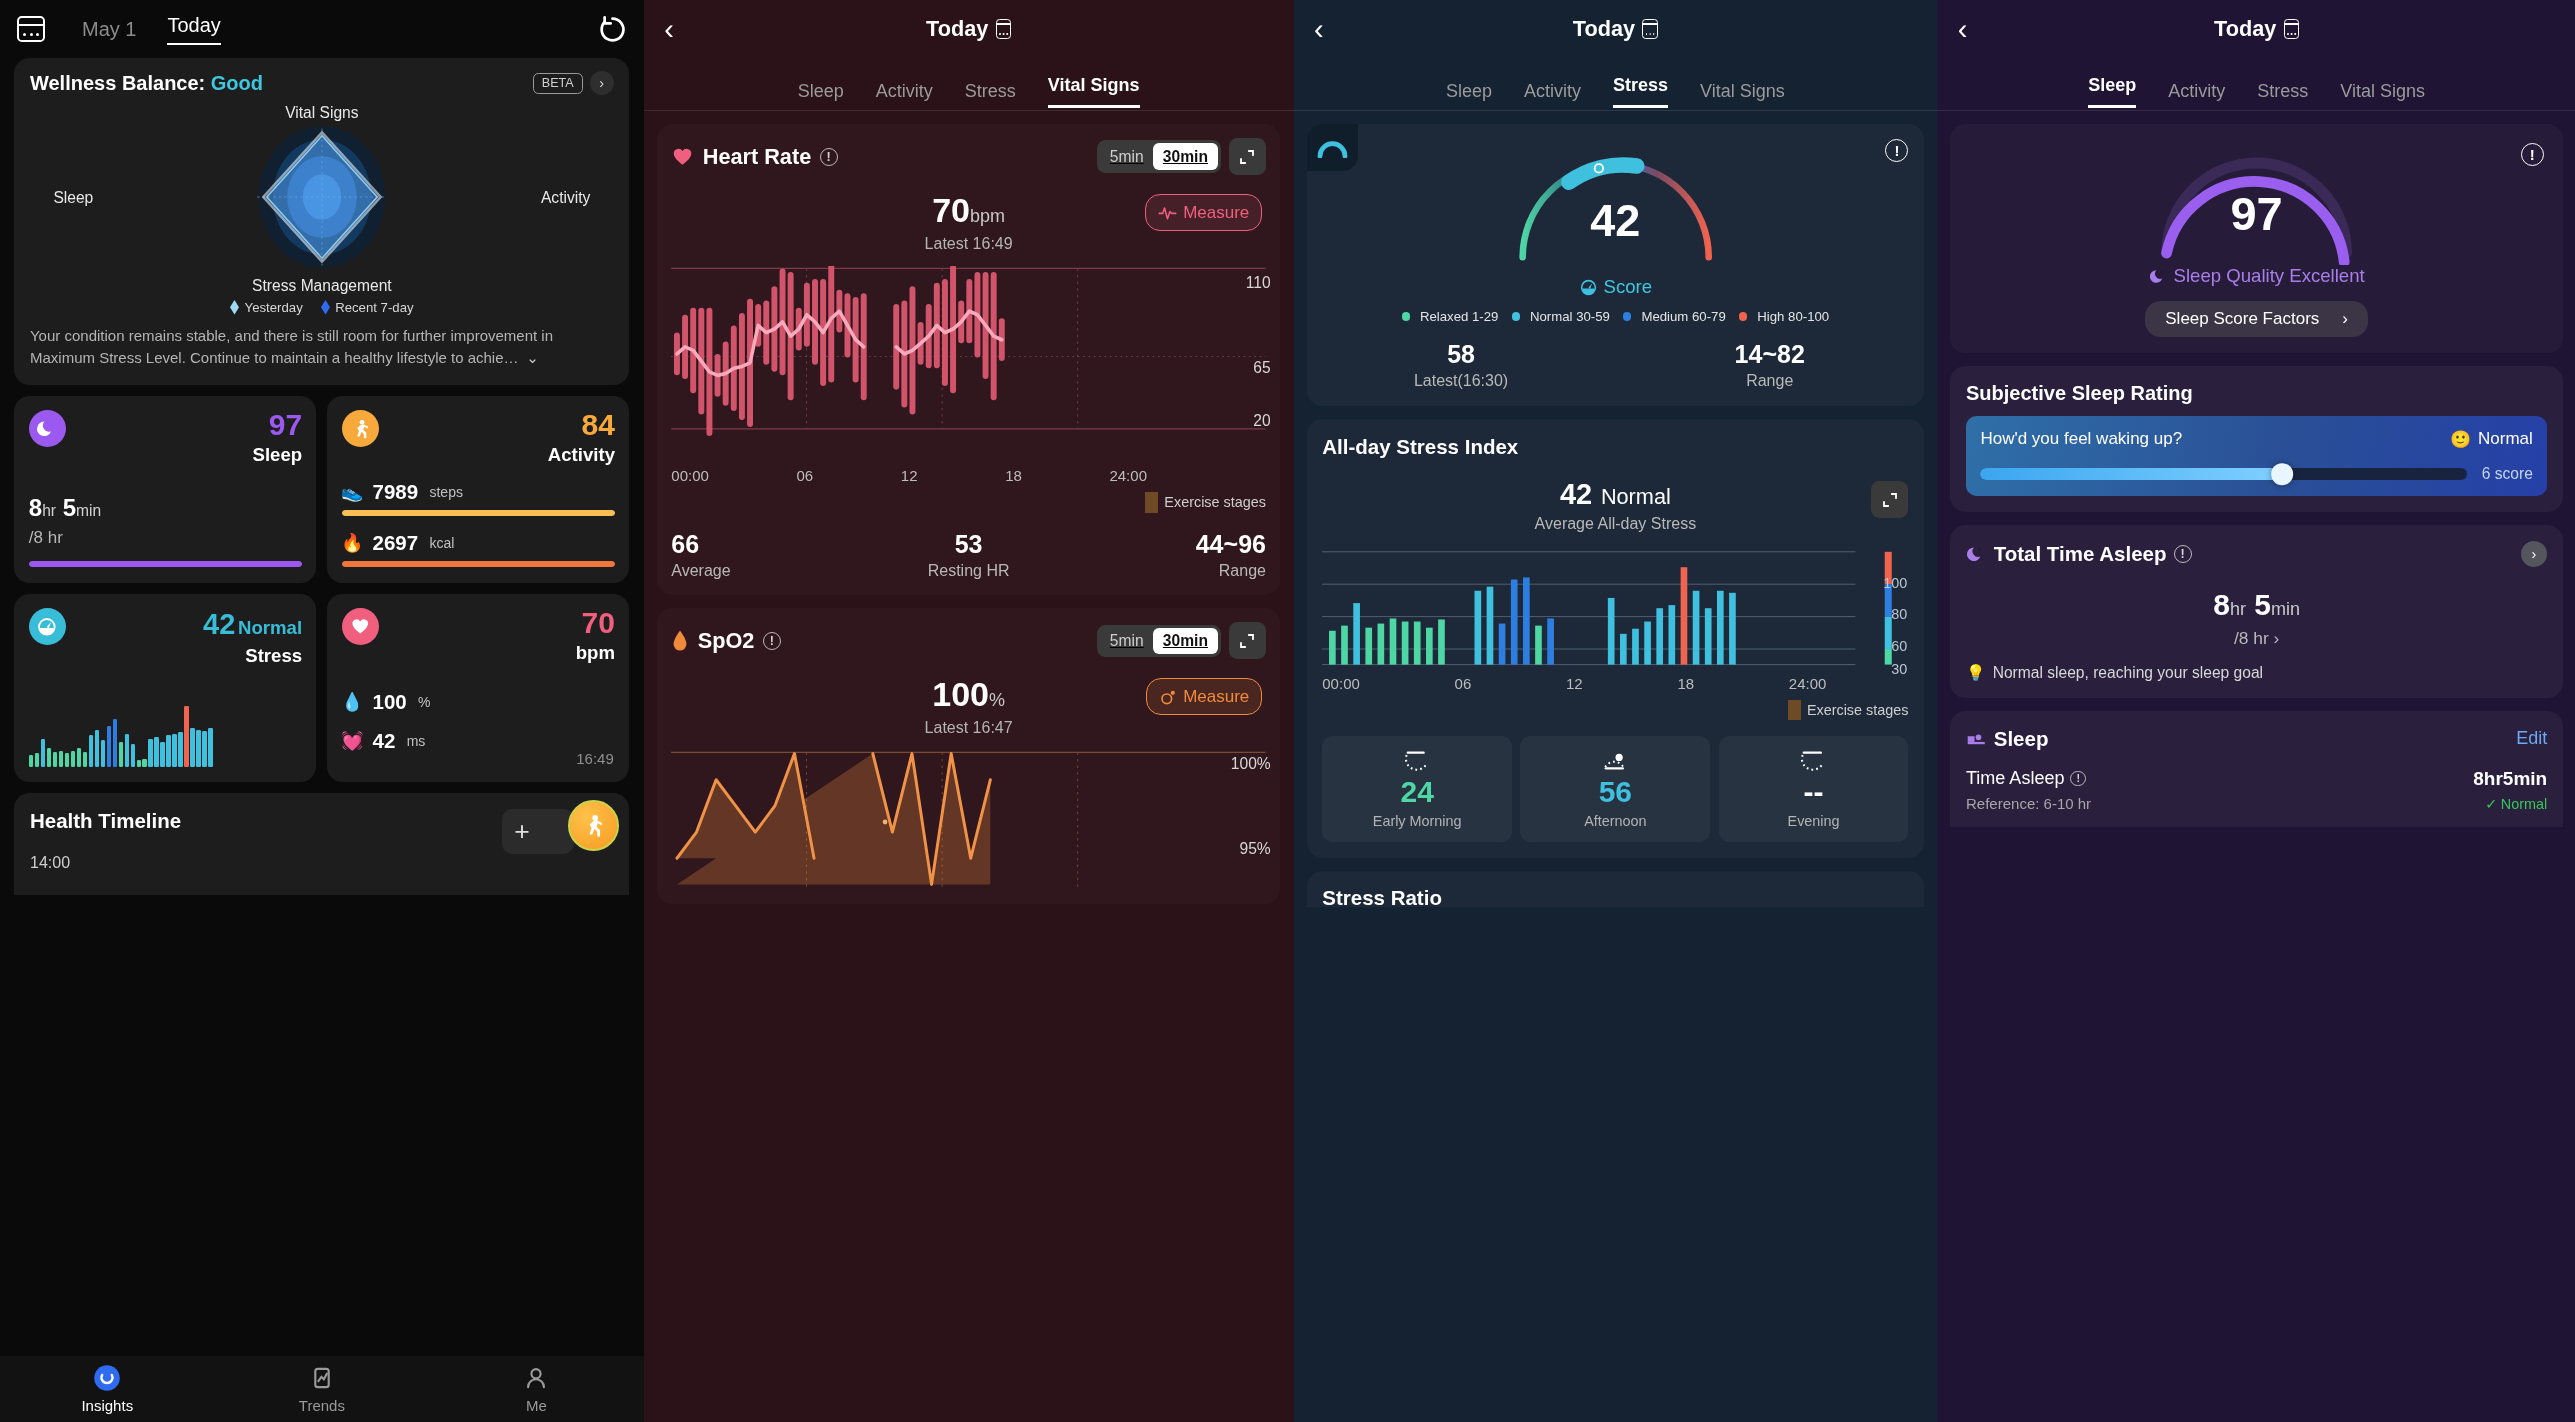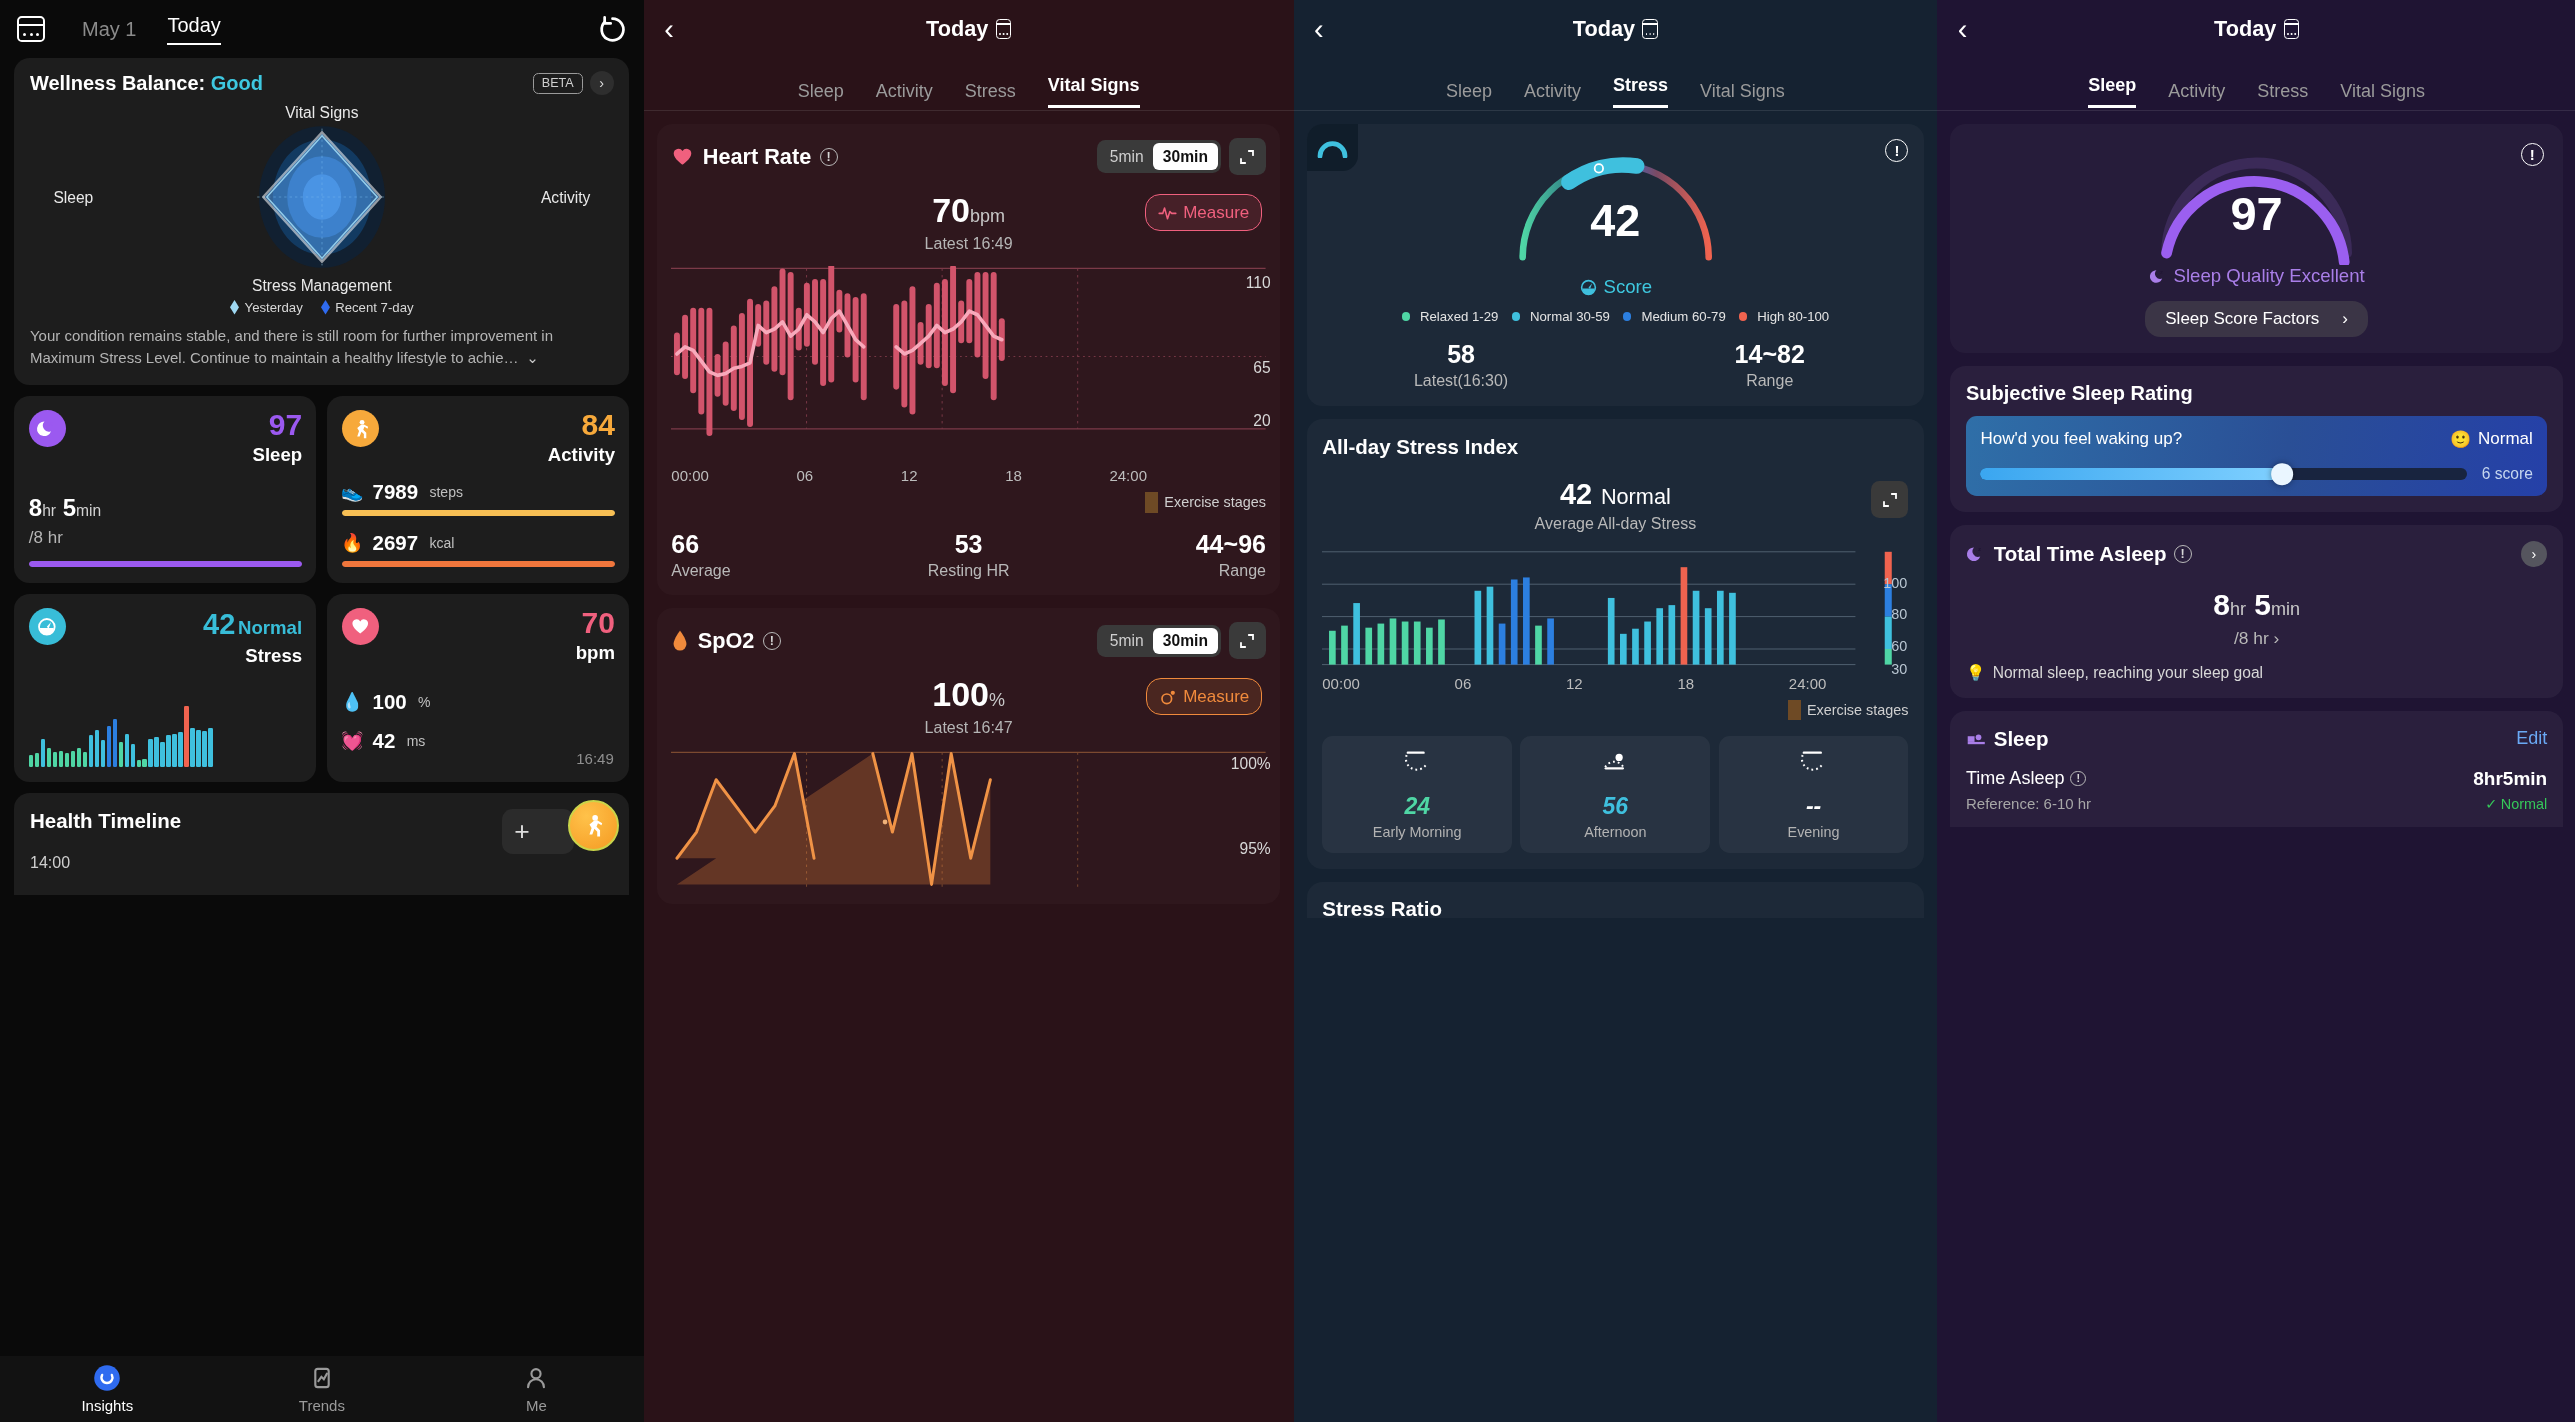--- a/index.html
+++ b/index.html
@@ -88,21 +88,21 @@
   .dtitle { font-size:21.7px; font-weight:bold; color:#fff; display:flex; align-items:center; gap:7.2px; }
   .phone-ic { width:15.6px;height:20.5px;border:1.8px solid #fff;border-radius:3.6px;position:relative;display:inline-block; }
   .phone-ic::before{content:"";position:absolute;left:-0.6px;right:-0.6px;top:3.6px;height:1.2px;background:#fff;}
   .phone-ic::after{content:"";position:absolute;left:2.4px;bottom:3.6px;width:1.8px;height:1.8px;background:#fff;border-radius:50%;
      box-shadow:3.6px 0 0 #fff, 7.2px 0 0 #fff;}
   .dtabs { display:flex; align-items:flex-end; justify-content:center; gap:32px; height:52px; padding-bottom:2.4px; }
   .dtab { font-size:18px; color:#9b9b9b; padding-bottom:6px; }
   .dtab.active { color:#fff; font-weight:bold; border-bottom:3px solid #fff; padding-bottom:8.4px; }
   .dsep { height:0.6px; background:rgba(255,255,255,.10); }
 
-  .seg { display:flex; background:#3a3a3a; border-radius:8.4px; padding:3px; }
+  .seg { display:flex; background:#3a3a3a; border-radius:8.4px; padding:3px;text-decoration:underline; }
   .seg div { font-size:15.6px; color:#cfcfcf; padding:4.2px 9.6px; border-radius:6px; }
   .seg div.on { background:#fff; color:#111; font-weight:bold; }
   .expand { width:37px;height:37px;background:#3a3a3a;border-radius:8.4px;display:flex;align-items:center;justify-content:center;margin-left:8.4px;}
 
   .vcard { background:rgba(255,255,255,.025); border-radius:15.6px; margin:0 13.2px 13.2px 13.2px; padding:14.4px; }
   .vcard-head { display:flex; align-items:center; }
   .vtitle { font-size:21.7px; font-weight:bold; color:#fff; display:flex; align-items:center; gap:8.4px; }
   .info-c { width:18px;height:18px;border:1.8px solid #b9b9b9;border-radius:50%;display:inline-flex;align-items:center;justify-content:center;font-size:12.6px;color:#d6d6d6;font-weight:bold; }
   .big-read { text-align:center; margin-top:15.6px; position:relative; }
   .big-read .n { font-size:34px; font-weight:bold; color:#fff; }
@@ -124,21 +124,21 @@
   .warn-ic { position:absolute; right:15.6px; top:15.6px; width:23px;height:23px;border:1.8px solid #fff;border-radius:50%;display:flex;align-items:center;justify-content:center;color:#fff;font-size:15px;font-weight:bold; }
   .gauge-wrap { position:relative; height:150px; }
   .gauge-num { position:absolute; left:0; right:0; top:71px; text-align:center; font-size:45px; font-weight:bold; color:#fff; }
   .gauge-lbl { text-align:center; font-size:18.6px; color:#3ec8e0; display:flex;align-items:center;justify-content:center;gap:6px; margin-top:2.4px;}
   .slegend { display:flex; justify-content:center; gap:13.2px; margin-top:10.8px; }
   .sl { display:flex; align-items:center; gap:10px; font-size:13.2px; color:#e4e4e4; }
   .sl i { width:8.4px;height:8.4px;border-radius:50%;display:block; }
   .stats2 { display:flex; margin-top:15.6px; }
   .tod { display:flex; gap:8.4px; margin:0 13.2px; }
   .todc { flex:1; background:rgba(255,255,255,.05); border-radius:10.8px; padding:13.2px 4.8px 13.2px 4.8px; text-align:center; }
-  .todc .v { font-size:23px; font-weight:bold; margin-top:19px;font-style:italic; }
+  .todc .v { font-size:30px; font-weight:bold; margin-top:1px; }
   .todc .k { font-size:14.4px; color:#b3b3b3; margin-top:3.6px; }
   .partial { margin:13.2px 13.2px 0 13.2px; background:rgba(255,255,255,.035); border-radius:15.6px 15.6px 0 0; padding:15.6px; height:36px; }
   .partial h3 { font-size:20.5px; color:#fff; }
 
   
   .scard { background:rgba(255,255,255,.05); border-radius:15.6px; margin:0 13.2px 13.2px 13.2px; padding:15.6px; position:relative; }
   .sleep-gauge { position:relative; height:126px; }
   .sleep-num { position:absolute; left:0;right:0; top:47px; text-align:center; font-size:47px; font-weight:bold; color:#fff; }
   .sq-lbl { text-align:center; font-size:18.6px; color:#a97ee8; display:flex;align-items:center;justify-content:center;gap:6px; }
   .ssf { margin:13.2px auto 0 auto; width:fit-content; background:#3b3546; border-radius:15.6px; padding:8.4px 20.5px; color:#fff; font-size:17px; display:flex; align-items:center; gap:23px; }

